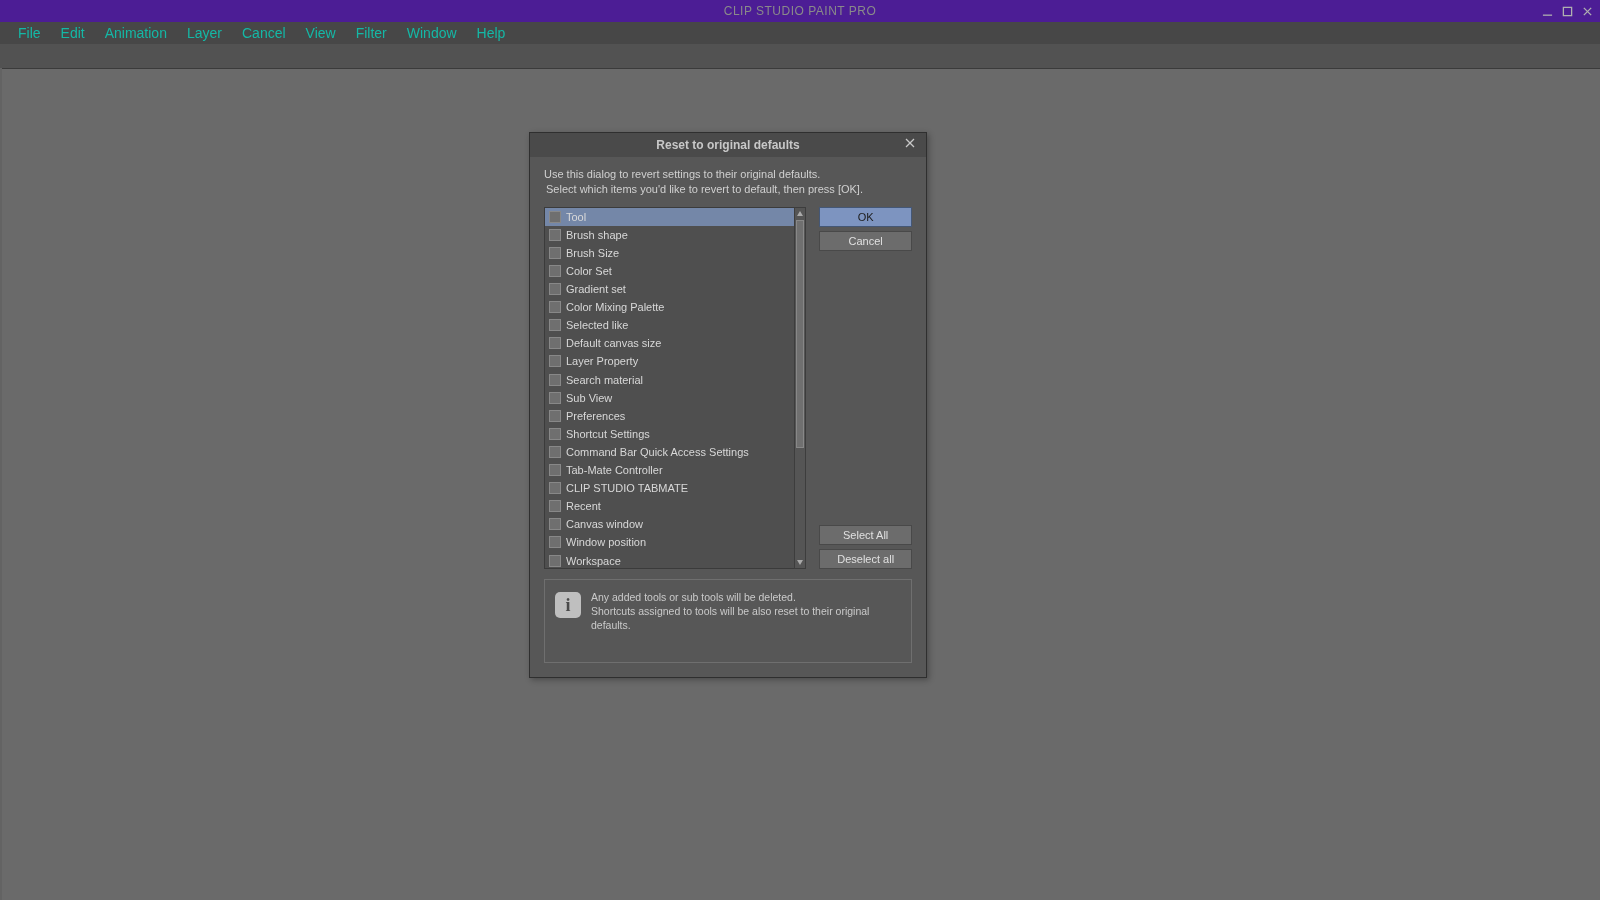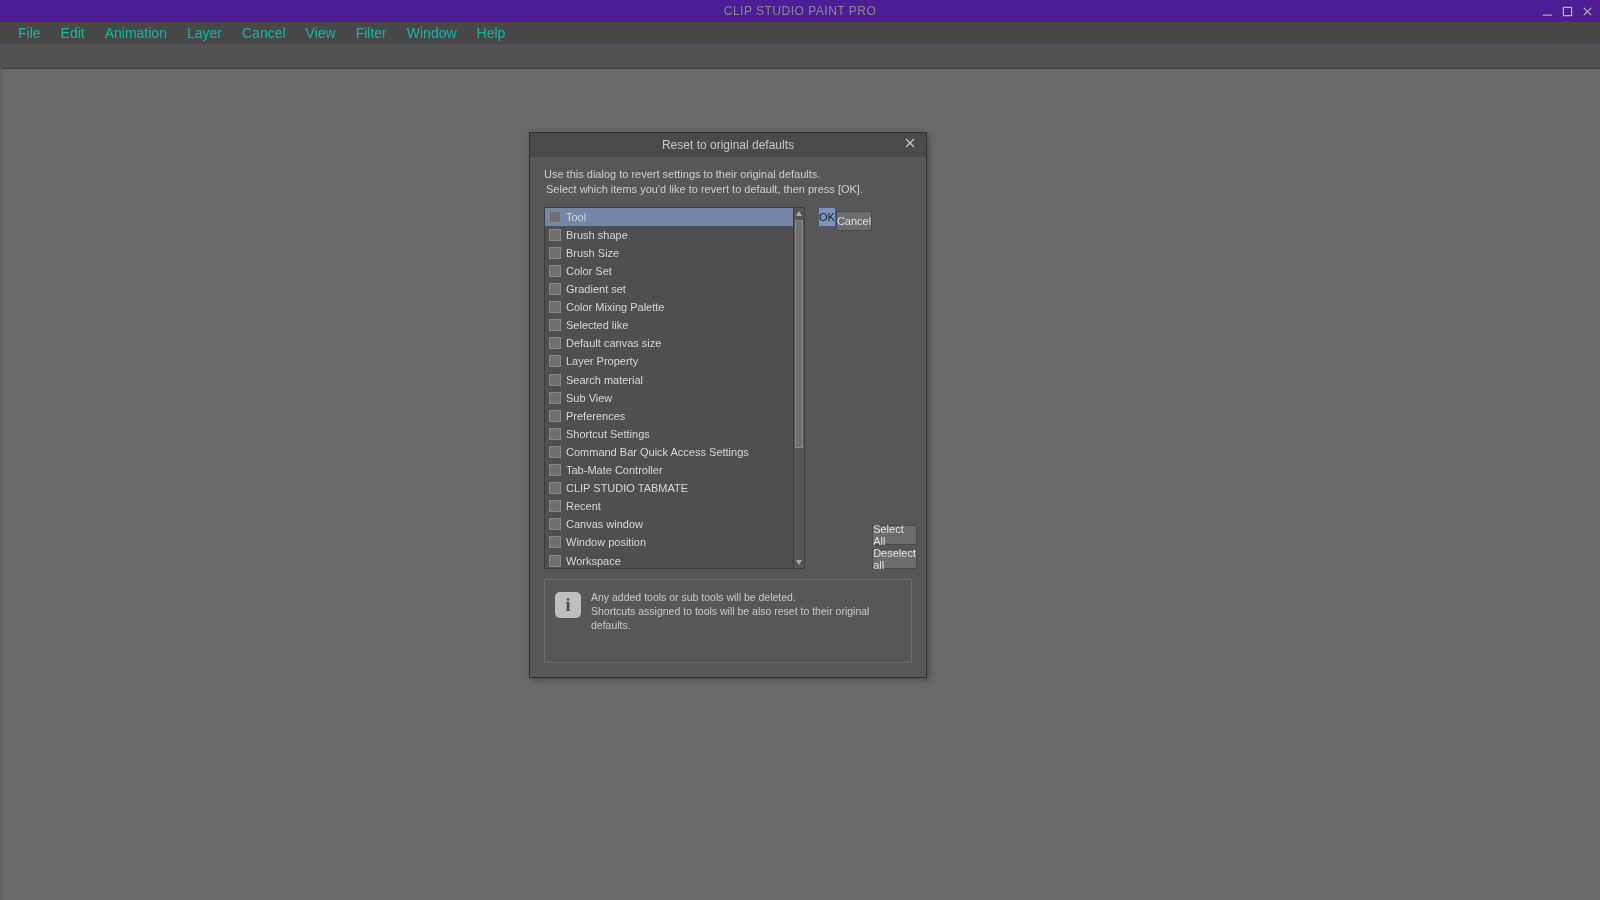--- a/index.html
+++ b/index.html
@@ -86,20 +86,21 @@
     height: 24px;
     background: #4a4a4a;
     display: flex;
     align-items: center;
     justify-content: center;
     position: relative;
   }
   .dialog-title {
     color: #c8c8c8;
     font-size: 12px;
+    font-weight: bold;
   }
   .dialog-close {
     position: absolute;
     right: 6px;
     top: 4px;
     width: 16px;
     height: 16px;
     cursor: pointer;
   }
   .dialog-close svg { width: 12px; height: 12px; }
@@ -175,21 +176,21 @@
     right: 1px;
     top: 12px;
     height: 228px;
     background: #707070;
     border: 1px solid #888;
   }
 
   .btn-col {
     width: 94px;
     display: flex;
-    flex-direction: row;
+    flex-direction: column;
   }
   .btn {
     height: 20px;
     background: #6c6c6c;
     border: 1px solid #494949;
     color: #e0e0e0;
     font-size: 11px;
     display: flex;
     align-items: center;
     justify-content: center;

